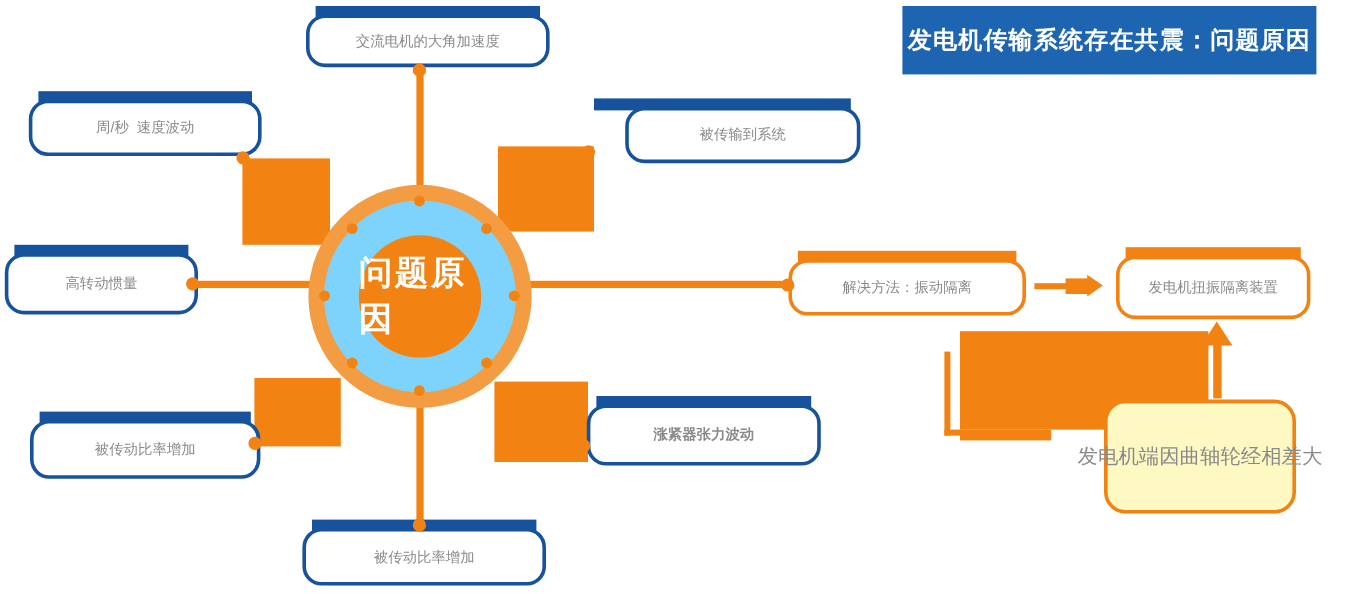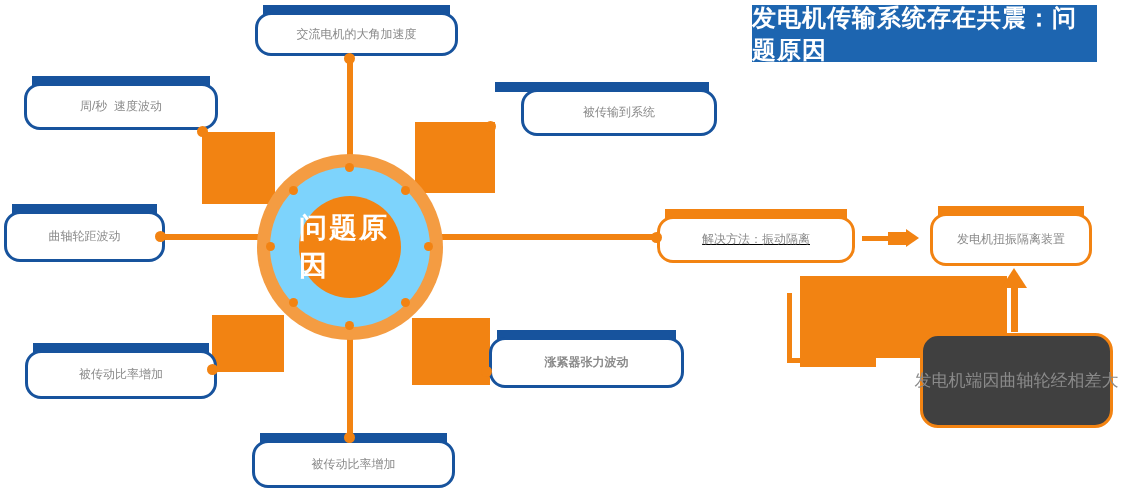--- a/index.html
+++ b/index.html
@@ -12,21 +12,21 @@
   html,body{margin:0;padding:0;}
   body{
     width:1123px;height:495px;position:relative;background:#ffffff;
     font-family:"Liberation Sans","DejaVu Sans",sans-serif;overflow:hidden;
   }
   
   .banner{
     position:absolute;left:752px;top:5px;width:345px;height:57px;
     background:var(--banner);display:flex;align-items:center;justify-content:center;
   }
-  .banner .title{color:#fff;font-size:24px;font-weight:bold;letter-spacing:1px;}
+  .banner .title{color:#fff;font-size:20px;font-weight:bold;letter-spacing:1px;}
   
   .line{position:absolute;background:var(--orange);z-index:1;}
   
   .square{position:absolute;background:var(--orange);z-index:1;}
   
   .hub-outer{
     position:absolute;left:257px;top:154px;width:186px;height:186px;border-radius:50%;
     background:var(--orange-light);z-index:2;
   }
   .hub-white{
@@ -59,22 +59,22 @@
     border-top:9px solid transparent;border-bottom:9px solid transparent;border-left:13px solid var(--orange);
   }
   .arrow-head-up{
     position:absolute;width:0;height:0;z-index:2;
     border-left:13px solid transparent;border-right:13px solid transparent;border-bottom:20px solid var(--orange);
   }
   
   .blob{position:absolute;background:var(--orange);z-index:1;}
   
   .callout{
-    position:absolute;left:920px;top:333px;width:193px;height:95px;z-index:5;
-    background:#404040;border:3px solid var(--orange);border-radius:18px;box-sizing:border-box;
+    position:absolute;left:920px;top:333px;width:160px;height:95px;z-index:5;
+    background:#fef9c3;border:3px solid var(--orange);border-radius:18px;box-sizing:border-box;
     display:flex;flex-direction:column;align-items:center;justify-content:center;gap:9px;
   }
   .callout .note-line{color:var(--gray);font-size:17px;white-space:pre;}
 </style>
 </head>
 <body>
 
 <div class="banner">
   <span class="title">发电机传输系统存在共震：问题原因</span>
 </div>
@@ -123,21 +123,21 @@
 <div class="node blue" style="left:487px;top:89px;width:196px;height:47px;padding-left:34px;">
   <div class="bar"></div>
   <div class="box">
     <span class="label">被传输到系统</span>
   </div>
 </div>
 
 <div class="node blue" style="left:4px;top:211px;width:161px;height:51px;">
   <div class="bar"></div>
   <div class="box">
-    <span class="label">曲轴轮距波动</span>
+    <span class="label">高转动惯量</span>
   </div>
 </div>
 
 <div class="node blue" style="left:25px;top:350px;width:192px;height:49px;font-family:Liberation Mono, monospace;">
   <div class="bar"></div>
   <div class="box">
     <span class="label">被传动比率增加</span>
   </div>
 </div>
 
@@ -148,21 +148,21 @@
   </div>
 </div>
 
 <div class="node blue" style="left:252px;top:440px;width:203px;height:48px;">
   <div class="bar"></div>
   <div class="box">
     <span class="label">被传动比率增加</span>
   </div>
 </div>
 
-<div class="node orange-node" style="left:657px;top:216px;width:198px;height:47px;text-decoration:underline;">
+<div class="node orange-node" style="left:657px;top:216px;width:198px;height:47px;">
   <div class="bar"></div>
   <div class="box">
     <span class="label">解决方法：振动隔离</span>
   </div>
 </div>
 
 <div class="node orange-node" style="left:920px;top:213px;width:162px;height:53px;margin-left:10px;">
   <div class="bar"></div>
   <div class="box">
     <span class="label">发电机扭振隔离装置</span>

